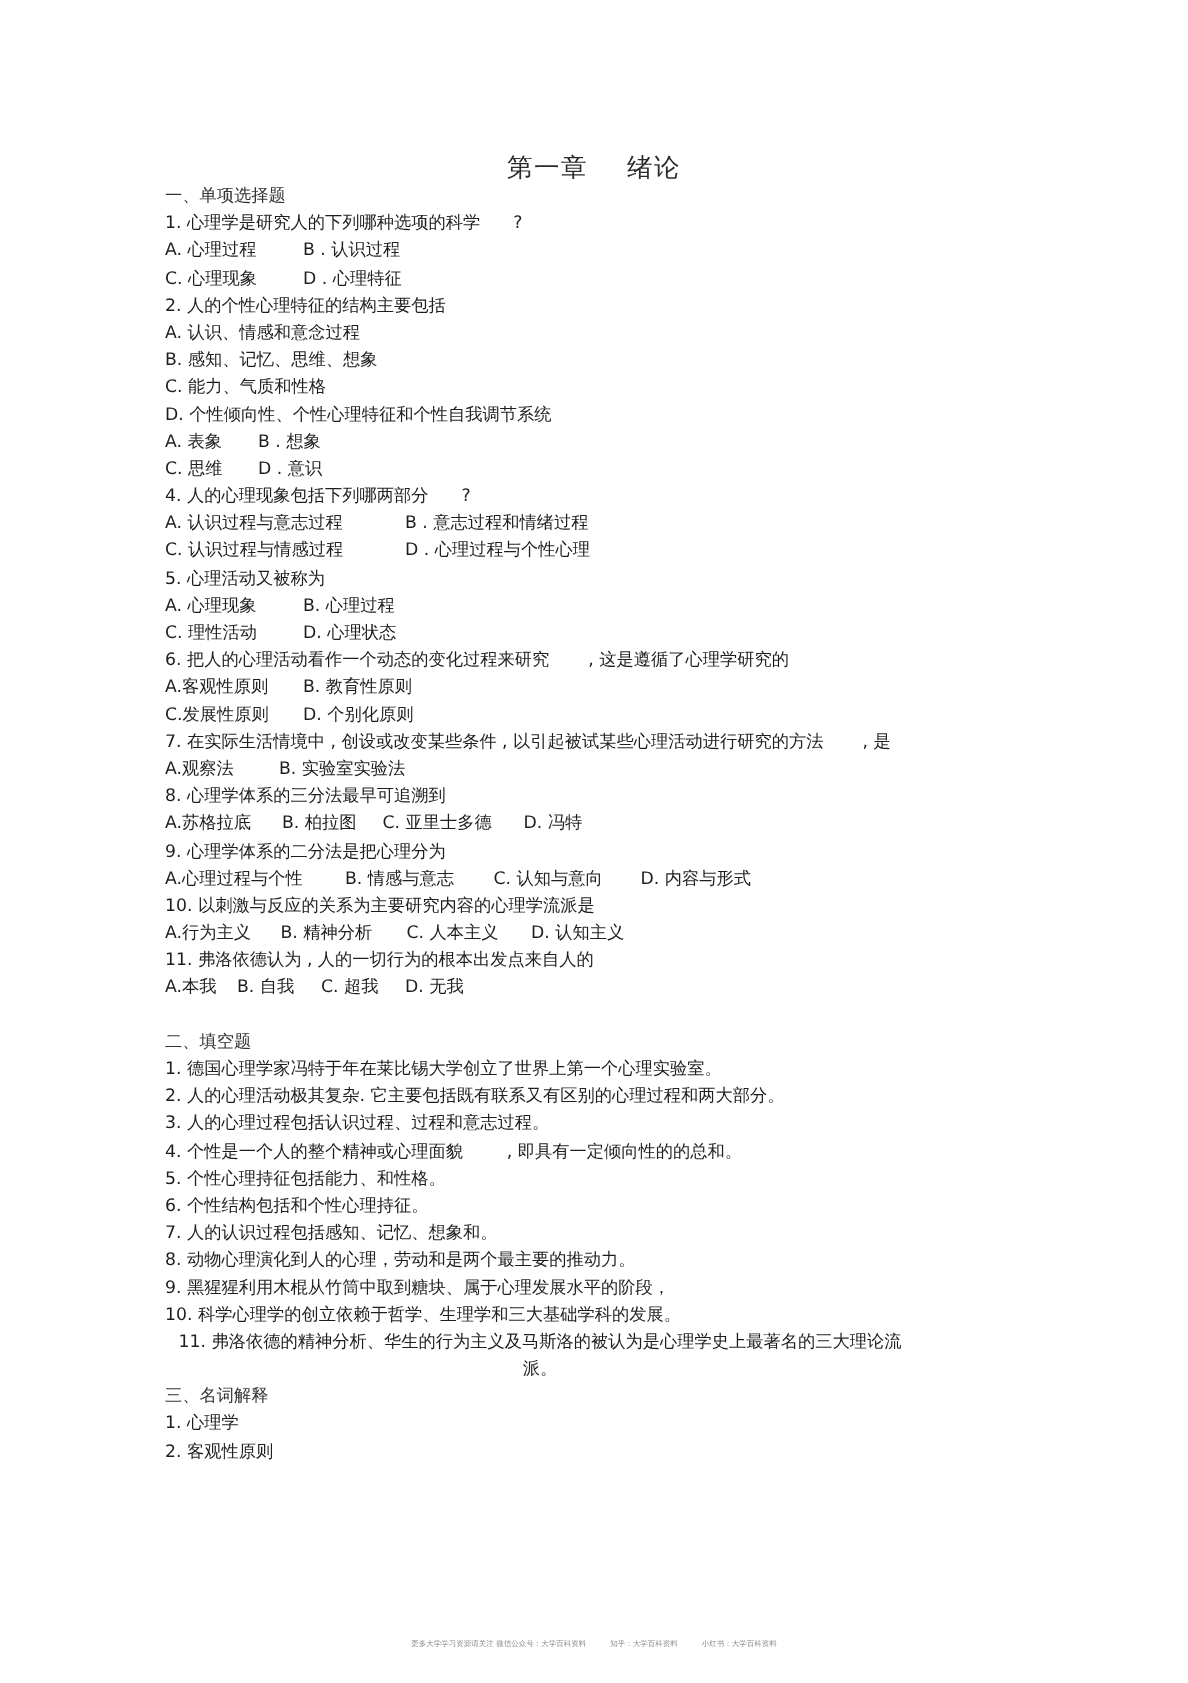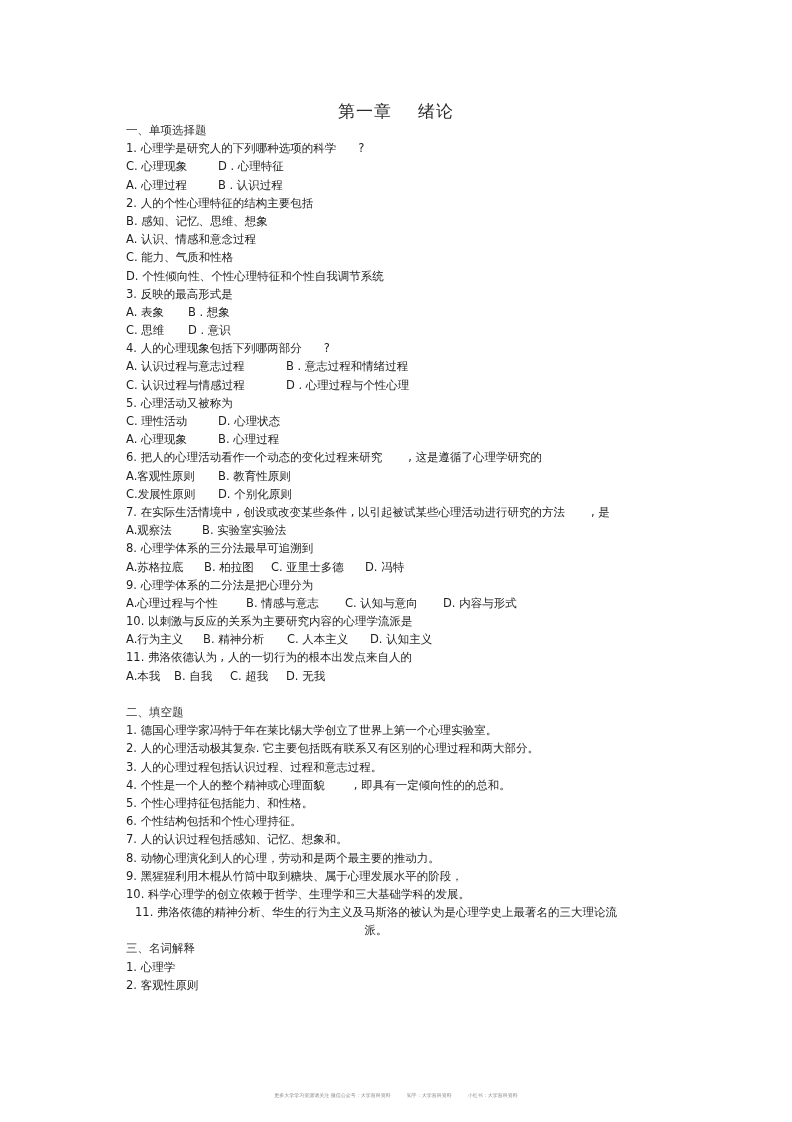--- a/index.html
+++ b/index.html
@@ -27,21 +27,21 @@
       width: 792px;
       text-align: center;
       font-family: Liberation Mono, monospace;
       font-size: 17px;
       color: #2a2a2a;
       letter-spacing: 1px;
     }
     .title .gap { display: inline-block; width: 26px; }
     .content {
       position: absolute;
-      left: 126px;
+      left: 110px;
       top: 121px;
       width: 560px;
     }
     .line {
       font-size: 11.5px;
       line-height: 18.2px;
       height: 18.2px;
       white-space: nowrap;
       color: #1e1e1e;
     }
@@ -73,56 +73,55 @@
   </div>
 
   <div class="content">
 
     <div class="line heading">一、单项选择题</div>
 
     <div class="line">
       <span>1. 心理学是研究人的下列哪种选项的科学</span><span class="qmark">?</span>
     </div>
     <div class="line">
-      <span class="opt" style="width:92px">C. 心理现象</span><span class="opt">D . 心理特征</span>
+      <span class="opt" style="width:92px">A. 心理过程</span><span class="opt">B . 认识过程</span>
     </div>
     <div class="line">
-      <span class="opt" style="width:92px">A. 心理过程</span><span class="opt">B . 认识过程</span>
+      <span class="opt" style="width:92px">C. 心理现象</span><span class="opt">D . 心理特征</span>
     </div>
 
     <div class="line">2. 人的个性心理特征的结构主要包括</div>
+    <div class="line">A. 认识、情感和意念过程</div>
     <div class="line">B. 感知、记忆、思维、想象</div>
-    <div class="line">A. 认识、情感和意念过程</div>
     <div class="line">C. 能力、气质和性格</div>
     <div class="line">D. 个性倾向性、个性心理特征和个性自我调节系统</div>
 
-    <div class="line">3. 反映的最高形式是</div>
     <div class="line">
       <span class="opt" style="width:62px">A. 表象</span><span class="opt">B . 想象</span>
     </div>
     <div class="line">
       <span class="opt" style="width:62px">C. 思维</span><span class="opt">D . 意识</span>
     </div>
 
     <div class="line">
       <span>4. 人的心理现象包括下列哪两部分</span><span class="qmark">?</span>
     </div>
     <div class="line">
       <span class="opt" style="width:160px">A. 认识过程与意志过程</span><span class="opt">B . 意志过程和情绪过程</span>
     </div>
     <div class="line">
       <span class="opt" style="width:160px">C. 认识过程与情感过程</span><span class="opt">D . 心理过程与个性心理</span>
     </div>
 
     <div class="line">5. 心理活动又被称为</div>
     <div class="line">
-      <span class="opt" style="width:92px">C. 理性活动</span><span class="opt">D.  心理状态</span>
+      <span class="opt" style="width:92px">A. 心理现象</span><span class="opt">B.  心理过程</span>
     </div>
     <div class="line">
-      <span class="opt" style="width:92px">A. 心理现象</span><span class="opt">B.  心理过程</span>
+      <span class="opt" style="width:92px">C. 理性活动</span><span class="opt">D.  心理状态</span>
     </div>
 
     <div class="line">
       <span>6. 把人的心理活动看作一个动态的变化过程来研究</span><span class="comma-gap"></span><span>, 这是遵循了心理学研究的</span>
     </div>
     <div class="line">
       <span class="opt" style="width:92px">A.客观性原则</span><span class="opt">B.  教育性原则</span>
     </div>
     <div class="line">
       <span class="opt" style="width:92px">C.发展性原则</span><span class="opt">D.  个别化原则</span>

